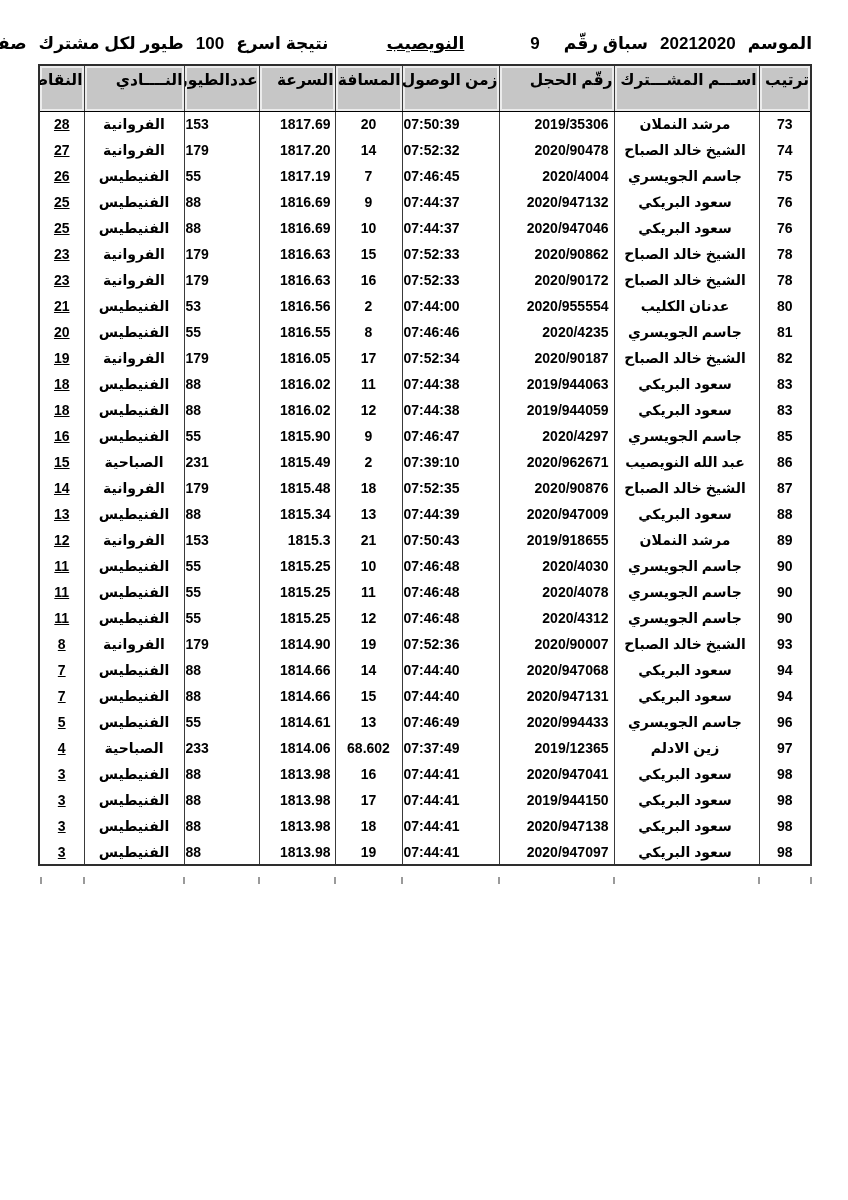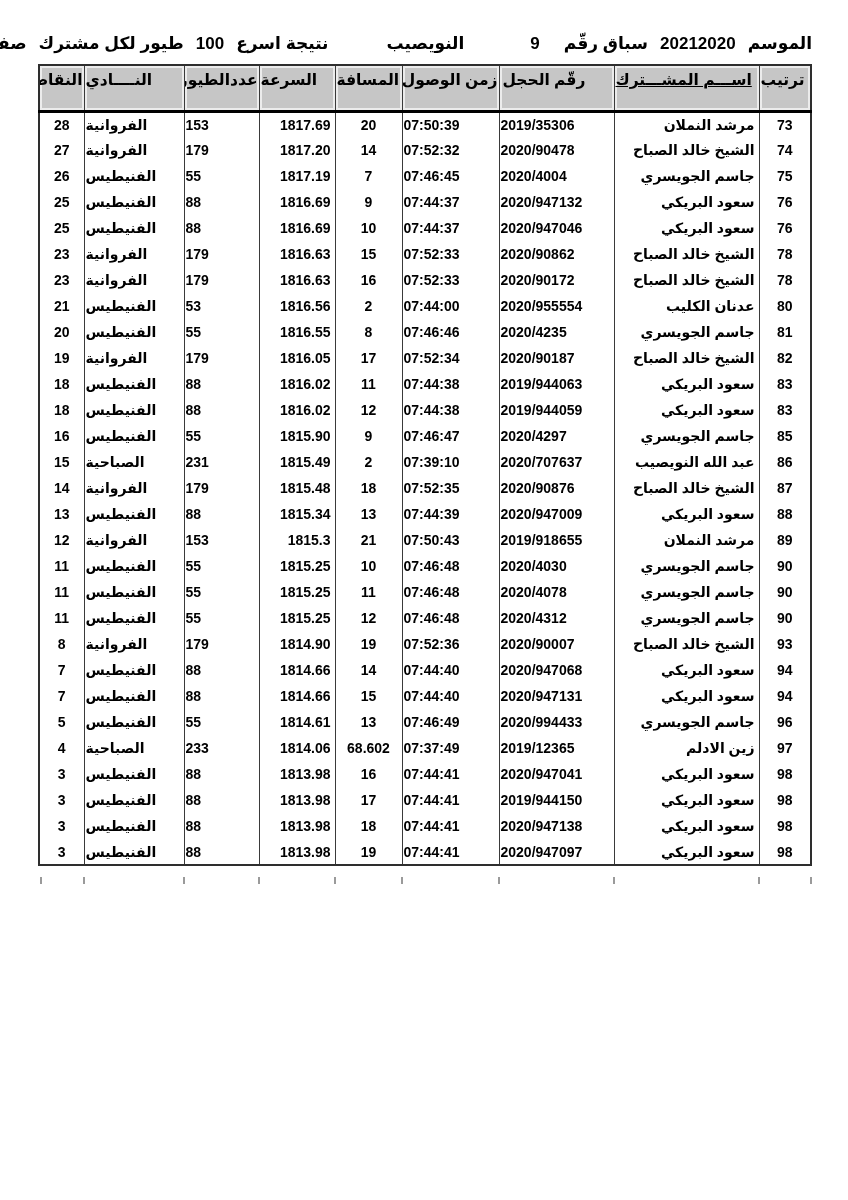--- a/index.html
+++ b/index.html
@@ -21,21 +21,21 @@
     direction: rtl;
     display: flex;
     align-items: baseline;
     font-weight: bold;
     font-size: 17px;
     white-space: nowrap;
   }
   .title-row span { display: inline-block; }
   .m-sm { margin-left: 12px; }
   .m-md { margin-left: 24px; }
-  .m-lg { margin-left: 58px; }
+  .m-lg { margin-left: 58px; text-decoration: underline; }
   .m-xl { margin-left: 66px; }
   
   table.results {
     position: absolute;
     top: 64px;
     right: 36px;
     width: 772px;
     direction: rtl;
     border-collapse: collapse;
     table-layout: fixed;
@@ -45,39 +45,39 @@
     border-left: 1px solid #3a3a3a;
     border-right: 1px solid #3a3a3a;
     overflow: hidden;
     white-space: nowrap;
     font-weight: bold;
   }
   table.results thead tr { height: 46px; }
   table.results thead th {
     background: var(--header-bg, #c6c6c6);
     box-shadow: inset 0 0 0 2px #ececec;
-    border-bottom: 3px solid #000000;
+    border-bottom: 1px solid #000000;
     vertical-align: top;
     padding-top: 5px;
     font-size: 15.5px;
-    text-align: left;
+    text-align: right;
   }
   table.results tbody tr { height: 26px; }
   table.results td { font-size: 14px; vertical-align: middle; }
   
   td.col-rank     { text-align: center; }
-  td.col-name     { text-align: right; padding-right: 4px; font-size: 13px; }
-  td.col-ring     { text-align: left; padding-right: 5px; }
+  td.col-name     { text-align: center; padding-right: 4px; font-size: 13px; }
+  td.col-ring     { text-align: right; padding-right: 5px; }
   td.col-time     { text-align: left; padding-right: 7px; }
   td.col-distance { text-align: center; font-size: 12.5px; }
   td.col-speed    { text-align: right; padding-right: 4px; }
   td.col-birds    { text-align: left; font-size: 13px; }
-  td.col-club     { text-align: left; font-size: 12.5px; }
-  td.col-points   { text-align: center; }
-  th.h-name { text-align: right; padding-right: 2px; text-decoration: underline; }
+  td.col-club     { text-align: center; font-size: 12.5px; }
+  td.col-points   { text-align: center; text-decoration: underline; }
+  th.h-name { text-align: right; padding-right: 2px; }
   th.h-ring, th.h-time { text-align: left; padding-left: 3px; }
   
   .ticks {
     position: absolute;
     top: 877px;
     right: 36px;
     width: 772px;
     height: 8px;
   }
   .tick {
@@ -271,21 +271,21 @@
           <td class="col-time">07:46:47</td>
           <td class="col-distance">9</td>
           <td class="col-speed">1815.90</td>
           <td class="col-birds">55</td>
           <td class="col-club">الفنيطيس</td>
           <td class="col-points">16</td>
         </tr>
         <tr>
           <td class="col-rank">86</td>
           <td class="col-name">عبد الله النويصيب</td>
-          <td class="col-ring">2020/707637</td>
+          <td class="col-ring">2020/962671</td>
           <td class="col-time">07:39:10</td>
           <td class="col-distance">2</td>
           <td class="col-speed">1815.49</td>
           <td class="col-birds">231</td>
           <td class="col-club">الصباحية</td>
           <td class="col-points">15</td>
         </tr>
         <tr>
           <td class="col-rank">87</td>
           <td class="col-name">الشيخ خالد الصباح</td>

